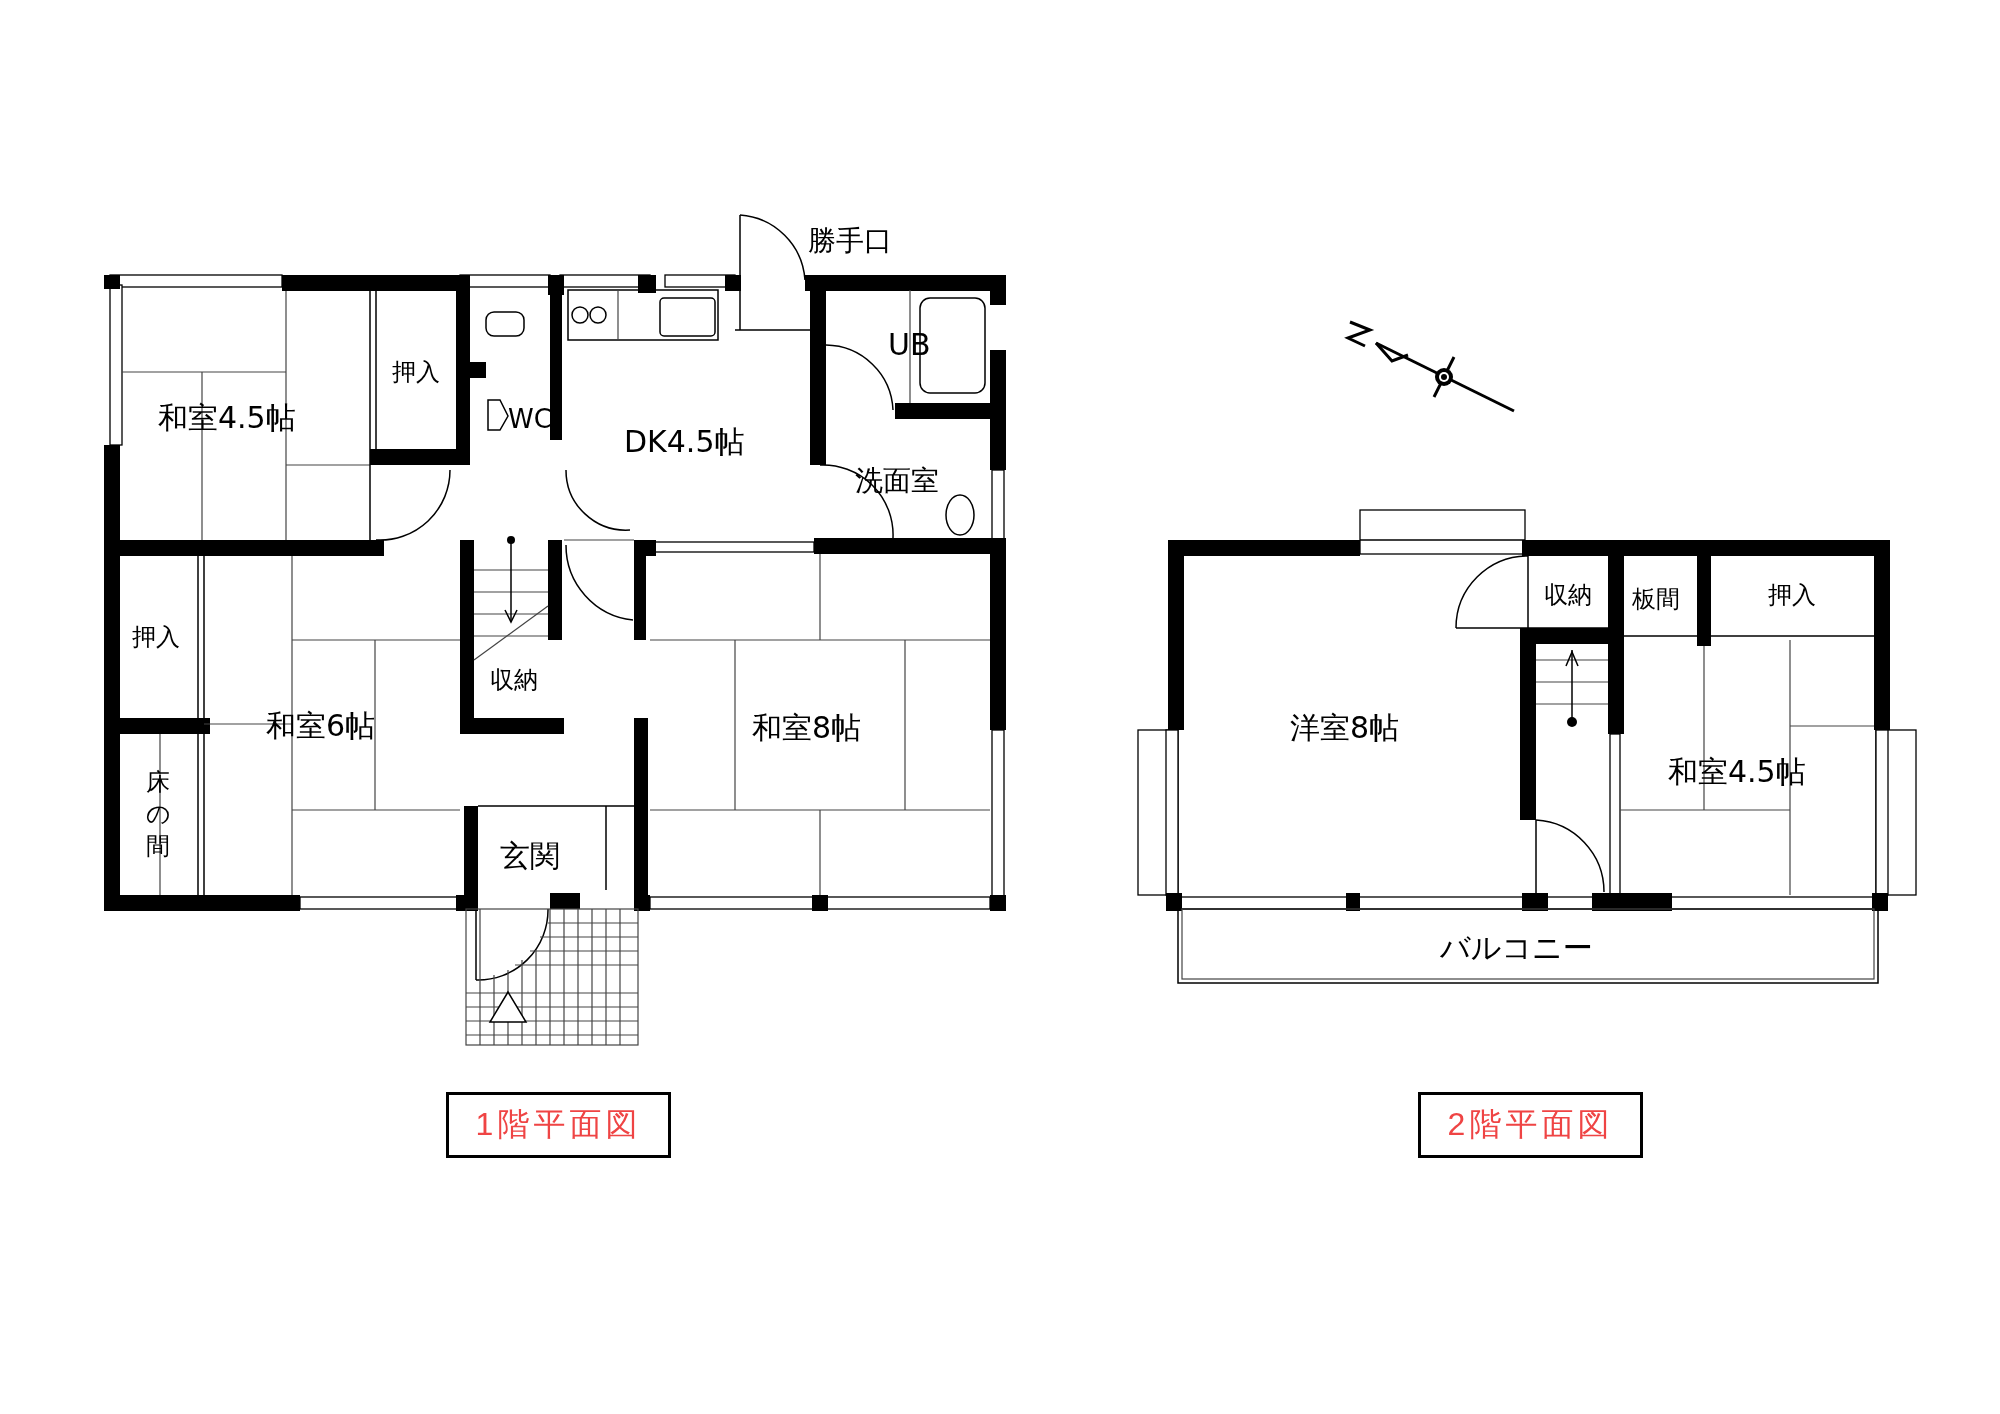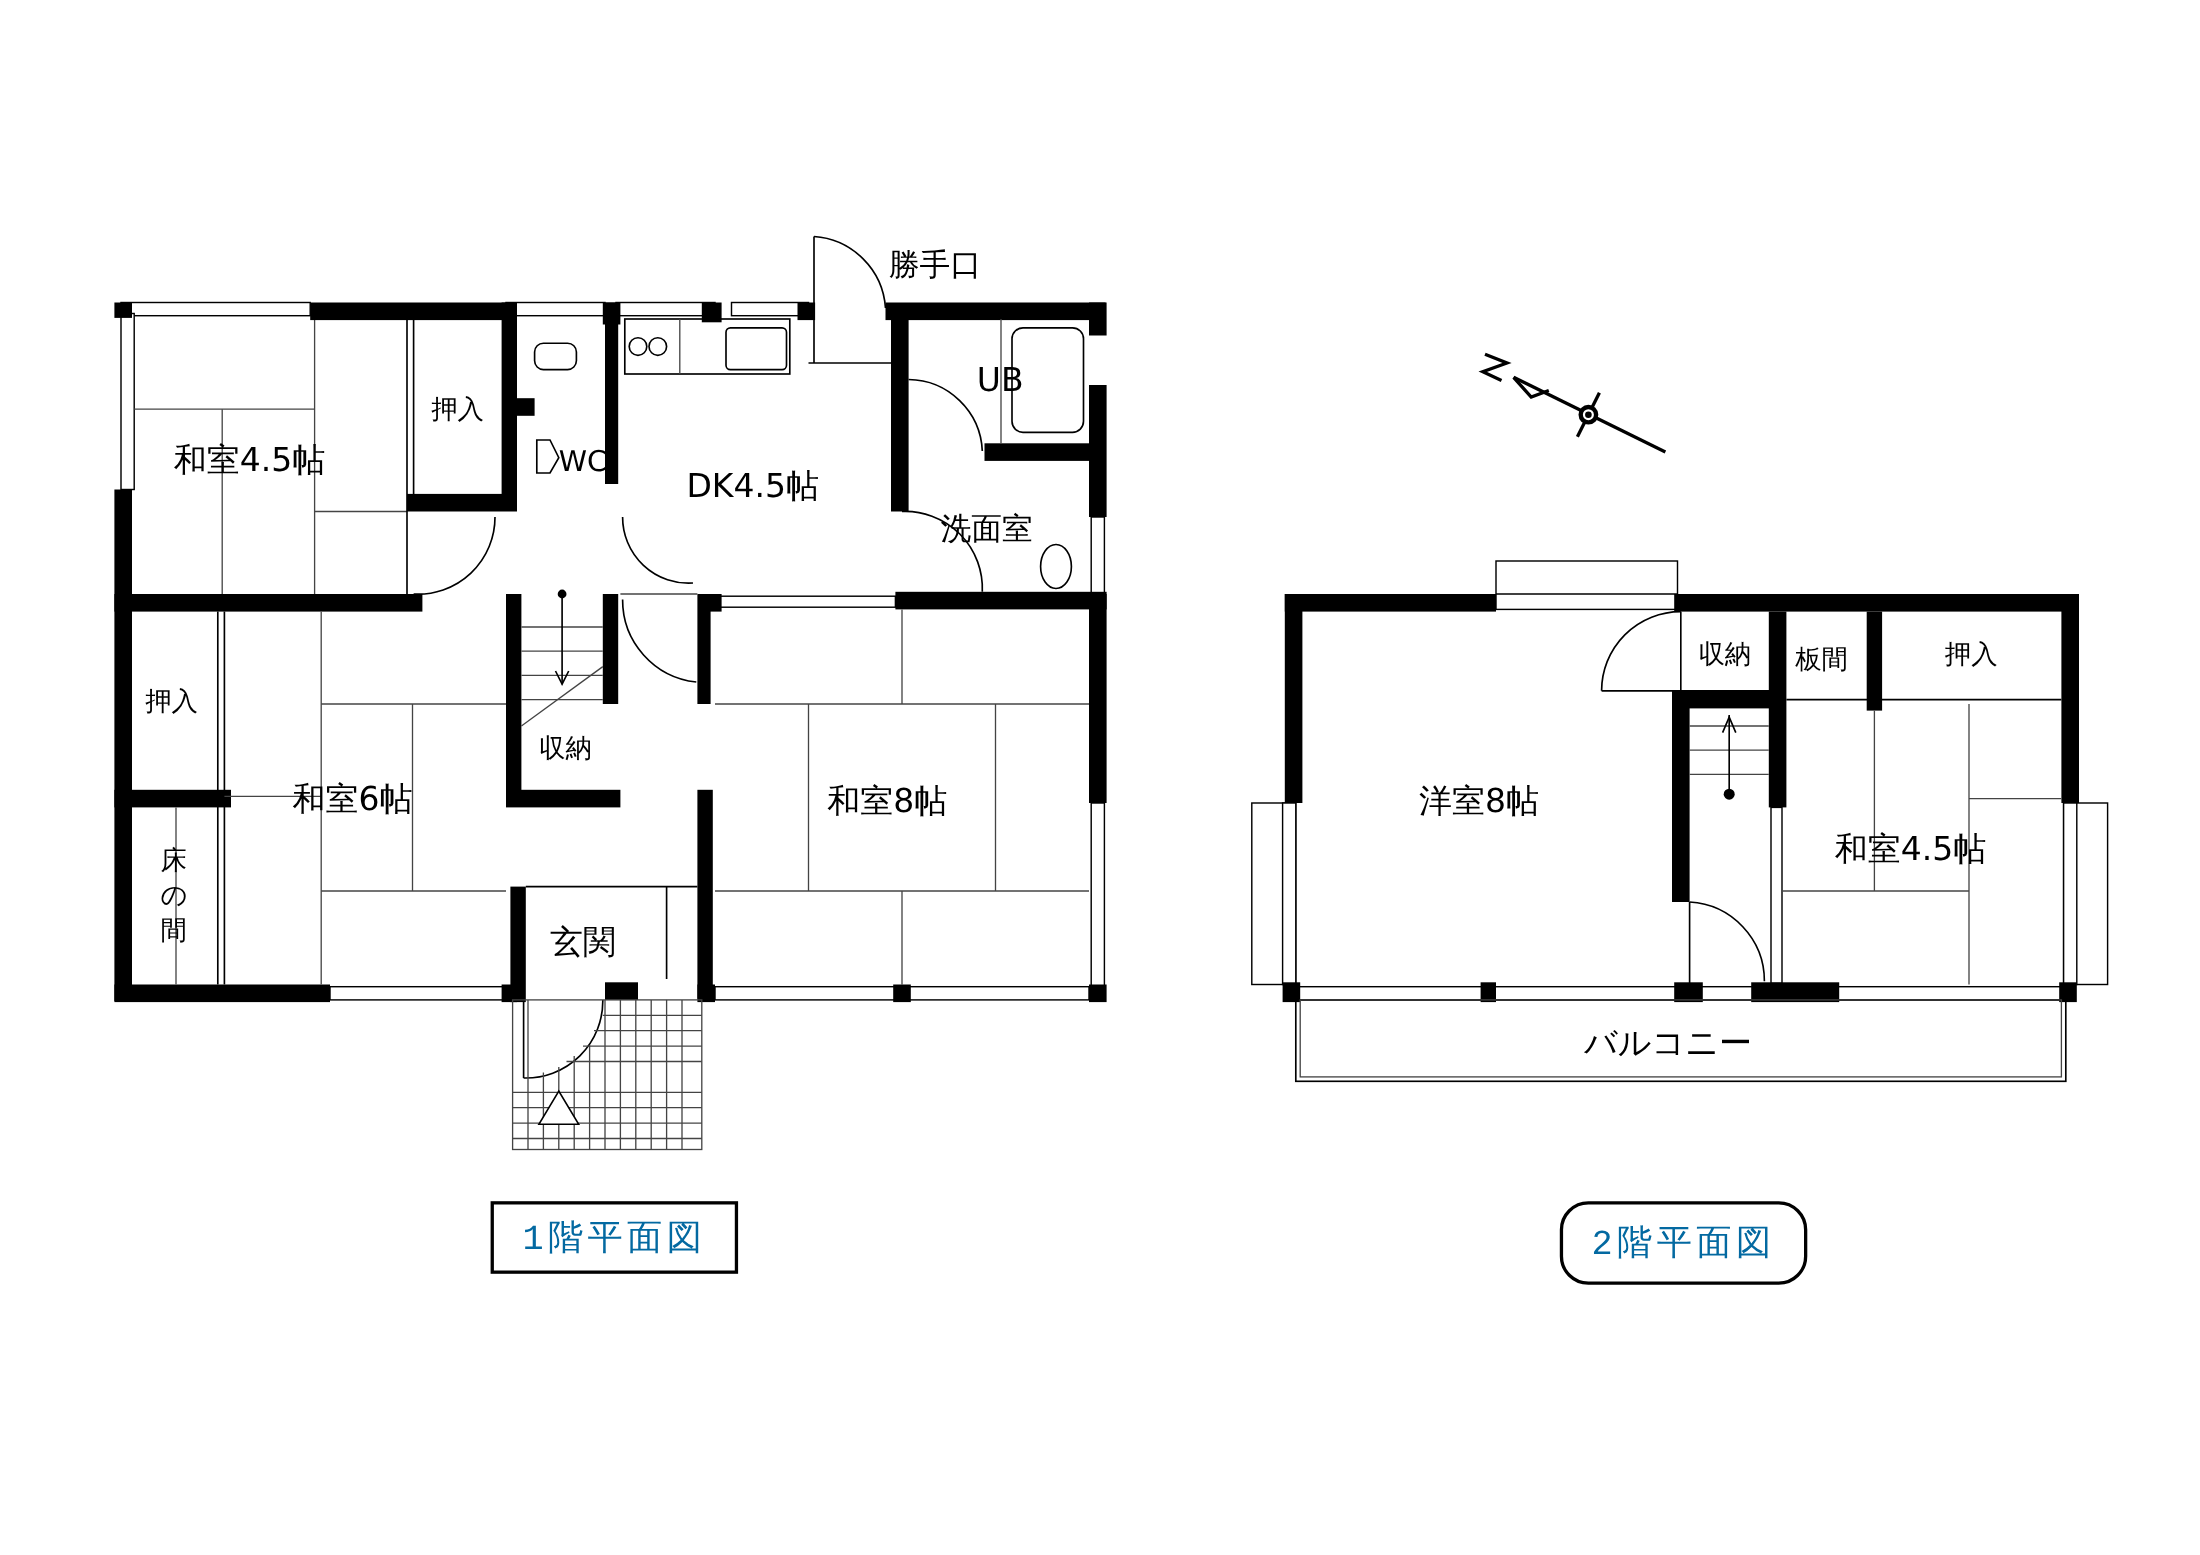--- a/index.html
+++ b/index.html
@@ -3,21 +3,21 @@
 <meta charset="utf-8">
 <style>
   html, body { margin: 0; padding: 0; background: #ffffff; }
   body { width: 2000px; height: 1414px; position: relative; overflow: hidden; font-family: "DejaVu Sans", "Liberation Sans", sans-serif; }
   svg.plan { position: absolute; left: 0; top: 0; }
   .wall { fill: #000; }
   .thin { stroke: #000; stroke-width: 1.5; fill: none; }
   .thin2 { stroke: #444; stroke-width: 1.2; fill: none; }
   .win { stroke: #000; stroke-width: 1.3; fill: #fff; }
   .lbl { font-family: "DejaVu Sans", "Liberation Sans", sans-serif; fill: #000; }
-  .title-box { position: absolute; border: 3px solid #000; background: #fff; display: flex; align-items: center; justify-content: center; font-size: 32px; letter-spacing: 4px; color: #0369a1; font-family: Liberation Mono, monospace; box-sizing: border-box; }
+  .title-box { position: absolute; border: 3px solid #000; background: #fff; display: flex; align-items: center; justify-content: center; font-size: 32px; letter-spacing: 4px; color: #ef4444; font-family: Liberation Sans, sans-serif; box-sizing: border-box; }
 </style>
 </head>
 <body>
 
 <svg class="plan" width="2000" height="1414" viewBox="0 0 2000 1414" xmlns="http://www.w3.org/2000/svg">
 
   <g>
 
     <rect class="win" x="110" y="275" width="172" height="12"></rect>
     <rect class="win" x="460" y="275" width="90" height="12"></rect>
@@ -237,13 +237,13 @@
 
   <text class="lbl" x="1290" y="738" font-size="30">洋室8帖</text>
   <text class="lbl" x="1544" y="603" font-size="24">収納</text>
   <text class="lbl" x="1632" y="607" font-size="24">板間</text>
   <text class="lbl" x="1768" y="603" font-size="24">押入</text>
   <text class="lbl" x="1668" y="782" font-size="30">和室4.5帖</text>
   <text class="lbl" x="1440" y="958" font-size="30">バルコニー</text>
 </svg>
 
 <div class="title-box" style="left:446px; top:1092px; width:225px; height:66px;">1階平面図</div>
-<div class="title-box" style="left:1418px; top:1092px; width:225px; height:76px;border-radius:26px;">2階平面図</div>
+<div class="title-box" style="left:1418px; top:1092px; width:225px; height:66px;">2階平面図</div>
 
 </body></html>

